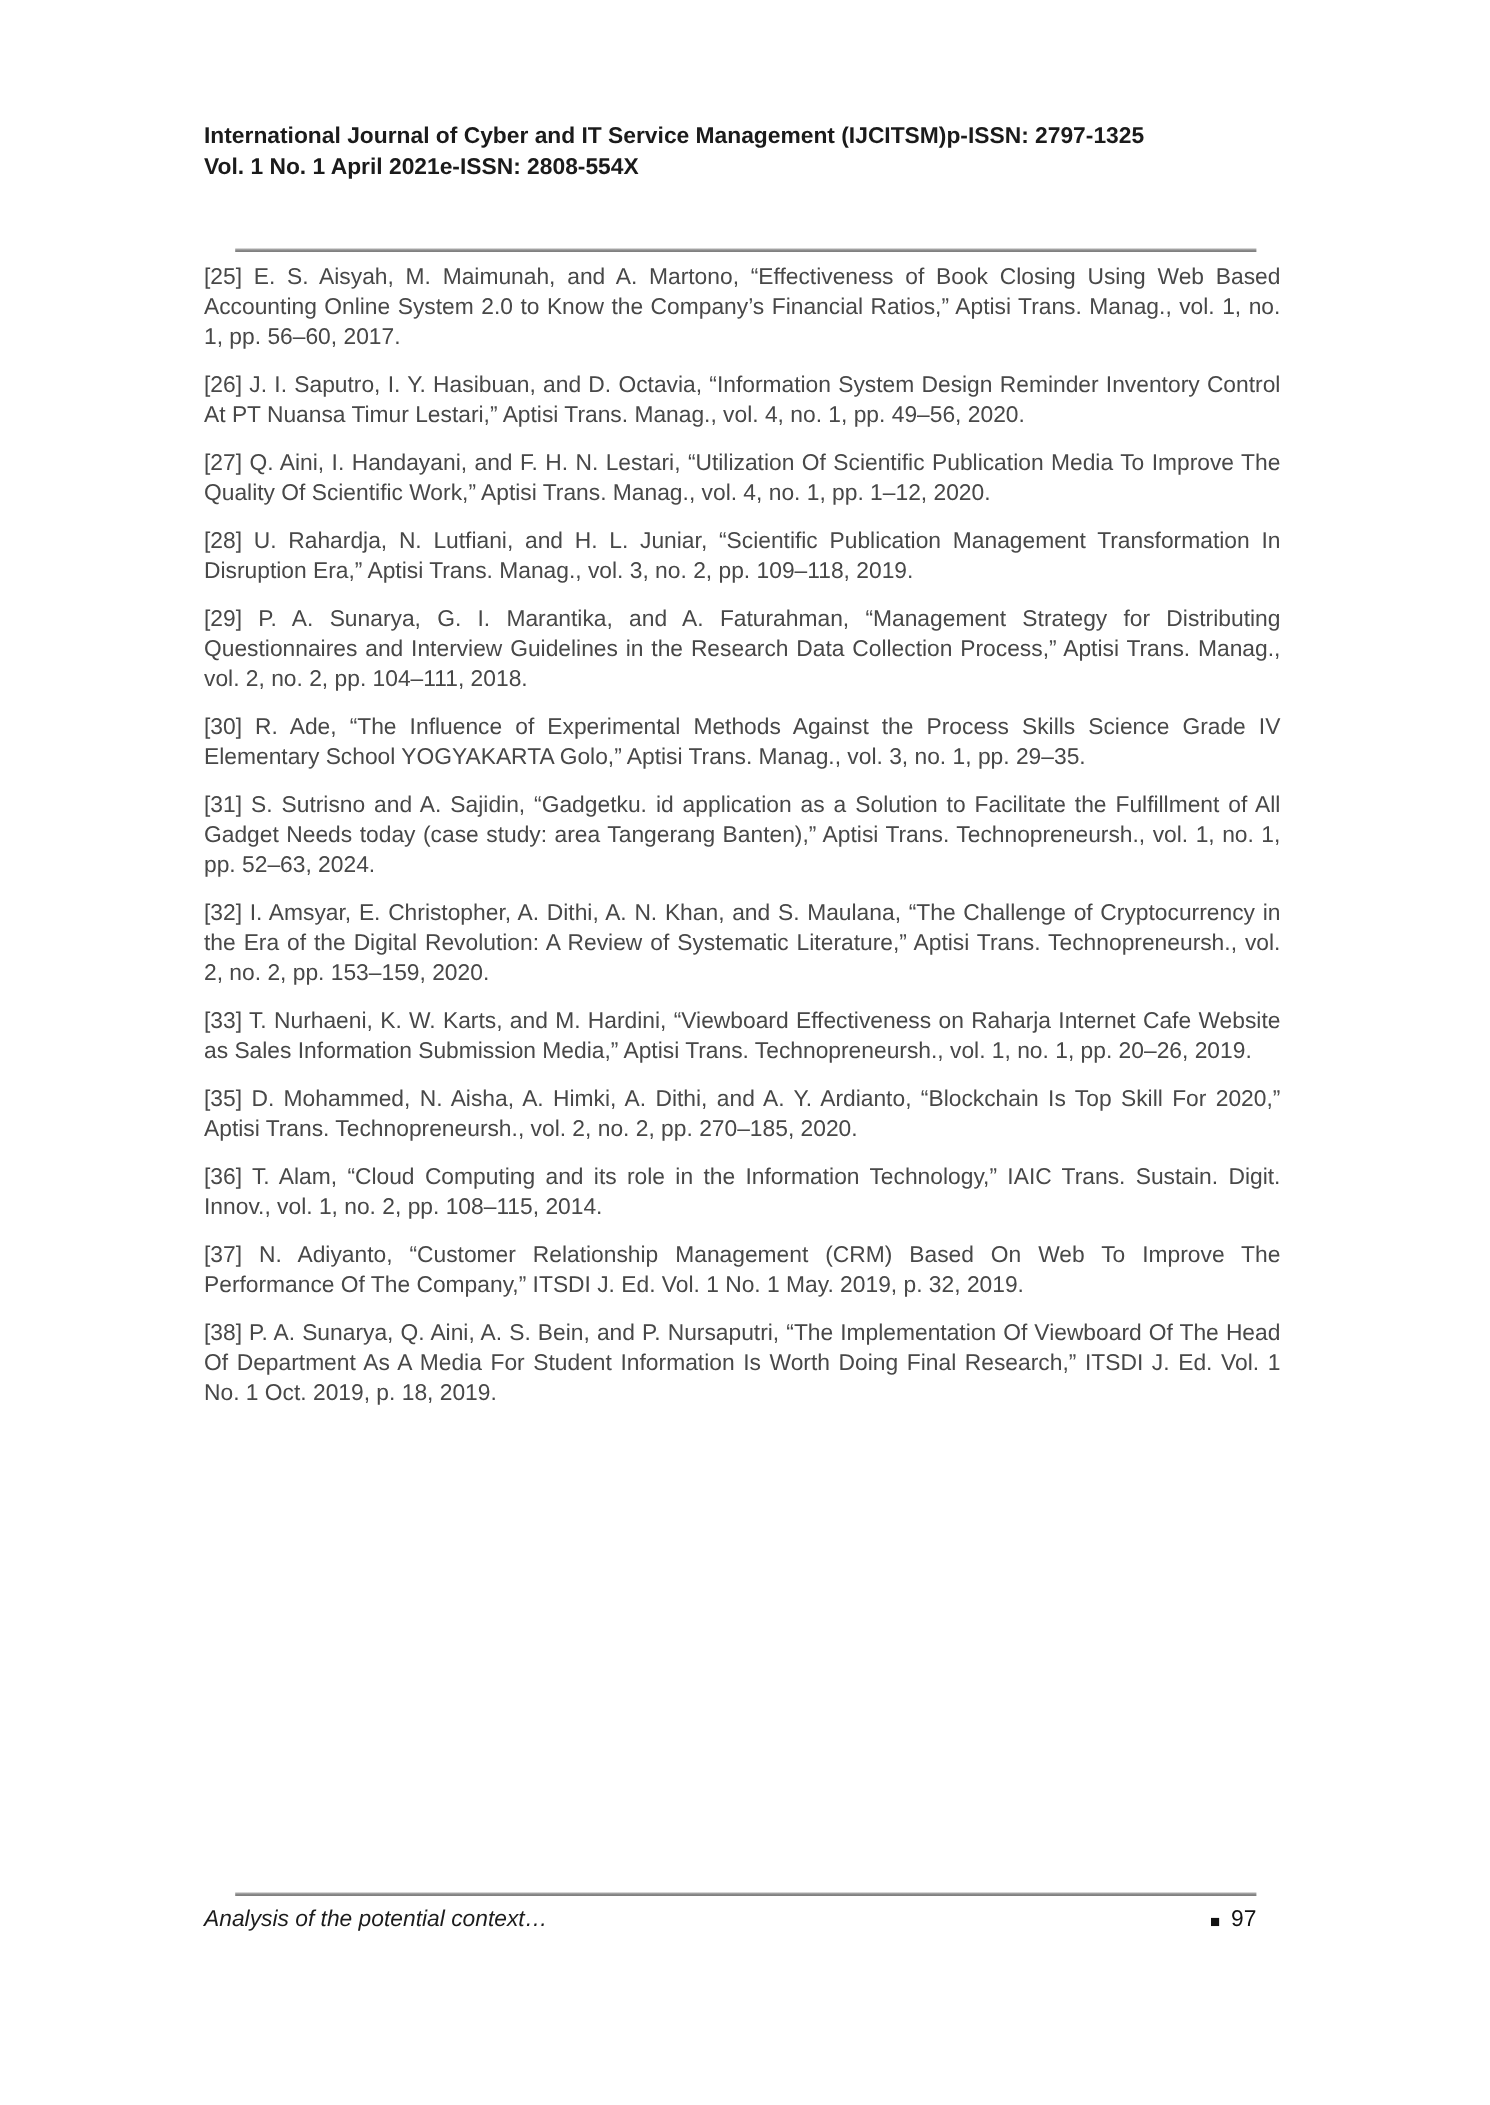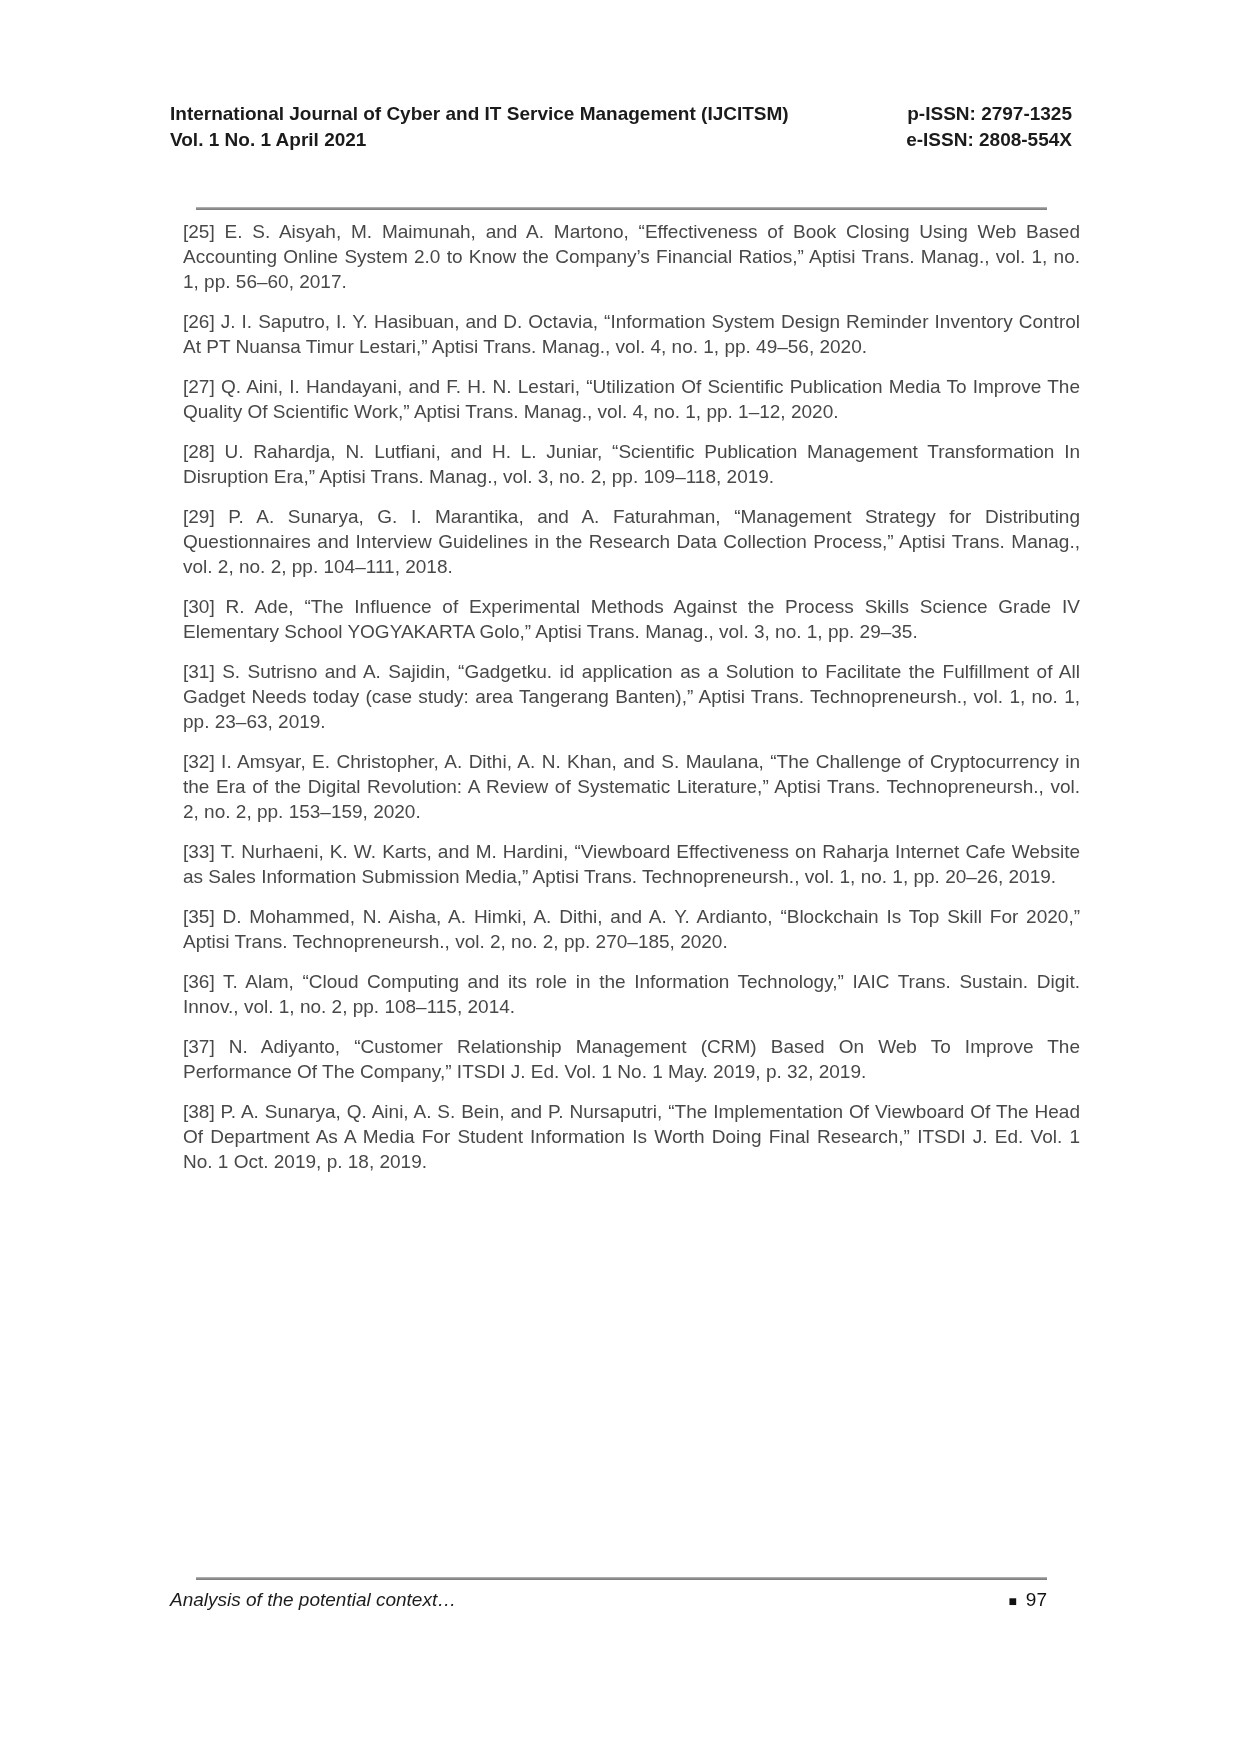--- a/index.html
+++ b/index.html
@@ -20,42 +20,41 @@
     left: 170px;
     width: 902px;
     top: 101px;
     font-size: 19px;
     font-weight: bold;
     line-height: 26px;
     color: #1b1b1b;
   }
   .header-row {
     display: flex;
-    justify-content: space-between;
+    justify-content: flex-start;
     white-space: nowrap;
   }
   .rule {
     position: absolute;
     left: 196px;
     width: 851px;
     height: 3px;
     background: linear-gradient(to bottom, #bdbdbd 0%, #8a8a8a 55%, #7b7b7b 100%);
   }
   .rule-top { top: 207px; }
   .rule-bottom { top: 1577px; }
   .refs {
     position: absolute;
     left: 170px;
     width: 897px;
     top: 219px;
     font-size: 19px;
     line-height: 25px;
     color: #484848;
     text-align: justify;
-    margin-left: 13px;
   }
   .refs p {
     margin: 0 0 15px 0;
   }
   .footer {
     position: absolute;
     left: 170px;
     width: 877px;
     top: 1589px;
     display: flex;
@@ -97,21 +96,21 @@
 
   <div class="rule rule-top"></div>
 
   <div class="refs">
     <p>[25] E. S. Aisyah, M. Maimunah, and A. Martono, “Effectiveness of Book Closing Using Web Based Accounting Online System 2.0 to Know the Company’s Financial Ratios,” Aptisi Trans. Manag., vol. 1, no. 1, pp. 56–60, 2017.</p>
     <p>[26] J. I. Saputro, I. Y. Hasibuan, and D. Octavia, “Information System Design Reminder Inventory Control At PT Nuansa Timur Lestari,” Aptisi Trans. Manag., vol. 4, no. 1, pp. 49–56, 2020.</p>
     <p>[27] Q. Aini, I. Handayani, and F. H. N. Lestari, “Utilization Of Scientific Publication Media To Improve The Quality Of Scientific Work,” Aptisi Trans. Manag., vol. 4, no. 1, pp. 1–12, 2020.</p>
     <p>[28] U. Rahardja, N. Lutfiani, and H. L. Juniar, “Scientific Publication Management Transformation In Disruption Era,” Aptisi Trans. Manag., vol. 3, no. 2, pp. 109–118, 2019.</p>
     <p>[29] P. A. Sunarya, G. I. Marantika, and A. Faturahman, “Management Strategy for Distributing Questionnaires and Interview Guidelines in the Research Data Collection Process,” Aptisi Trans. Manag., vol. 2, no. 2, pp. 104–111, 2018.</p>
     <p>[30] R. Ade, “The Influence of Experimental Methods Against the Process Skills Science Grade IV Elementary School YOGYAKARTA Golo,” Aptisi Trans. Manag., vol. 3, no. 1, pp. 29–35.</p>
-    <p>[31] S. Sutrisno and A. Sajidin, “Gadgetku. id application as a Solution to Facilitate the Fulfillment of All Gadget Needs today (case study: area Tangerang Banten),” Aptisi Trans. Technopreneursh., vol. 1, no. 1, pp. 23–63, 2019.</p>
+    <p>[31] S. Sutrisno and A. Sajidin, “Gadgetku. id application as a Solution to Facilitate the Fulfillment of All Gadget Needs today (case study: area Tangerang Banten),” Aptisi Trans. Technopreneursh., vol. 1, no. 1, pp. 52–63, 2024.</p>
     <p>[32] I. Amsyar, E. Christopher, A. Dithi, A. N. Khan, and S. Maulana, “The Challenge of Cryptocurrency in the Era of the Digital Revolution: A Review of Systematic Literature,” Aptisi Trans. Technopreneursh., vol. 2, no. 2, pp. 153–159, 2020.</p>
     <p>[33] T. Nurhaeni, K. W. Karts, and M. Hardini, “Viewboard Effectiveness on Raharja Internet Cafe Website as Sales Information Submission Media,” Aptisi Trans. Technopreneursh., vol. 1, no. 1, pp. 20–26, 2019.</p>
     <p>[35] D. Mohammed, N. Aisha, A. Himki, A. Dithi, and A. Y. Ardianto, “Blockchain Is Top Skill For 2020,” Aptisi Trans. Technopreneursh., vol. 2, no. 2, pp. 270–185, 2020.</p>
     <p>[36] T. Alam, “Cloud Computing and its role in the Information Technology,” IAIC Trans. Sustain. Digit. Innov., vol. 1, no. 2, pp. 108–115, 2014.</p>
     <p>[37] N. Adiyanto, “Customer Relationship Management (CRM) Based On Web To Improve The Performance Of The Company,” ITSDI J. Ed. Vol. 1 No. 1 May. 2019, p. 32, 2019.</p>
     <p>[38] P. A. Sunarya, Q. Aini, A. S. Bein, and P. Nursaputri, “The Implementation Of Viewboard Of The Head Of Department As A Media For Student Information Is Worth Doing Final Research,” ITSDI J. Ed. Vol. 1 No. 1 Oct. 2019, p. 18, 2019.</p>
   </div>
 
   <div class="rule rule-bottom"></div>
 

